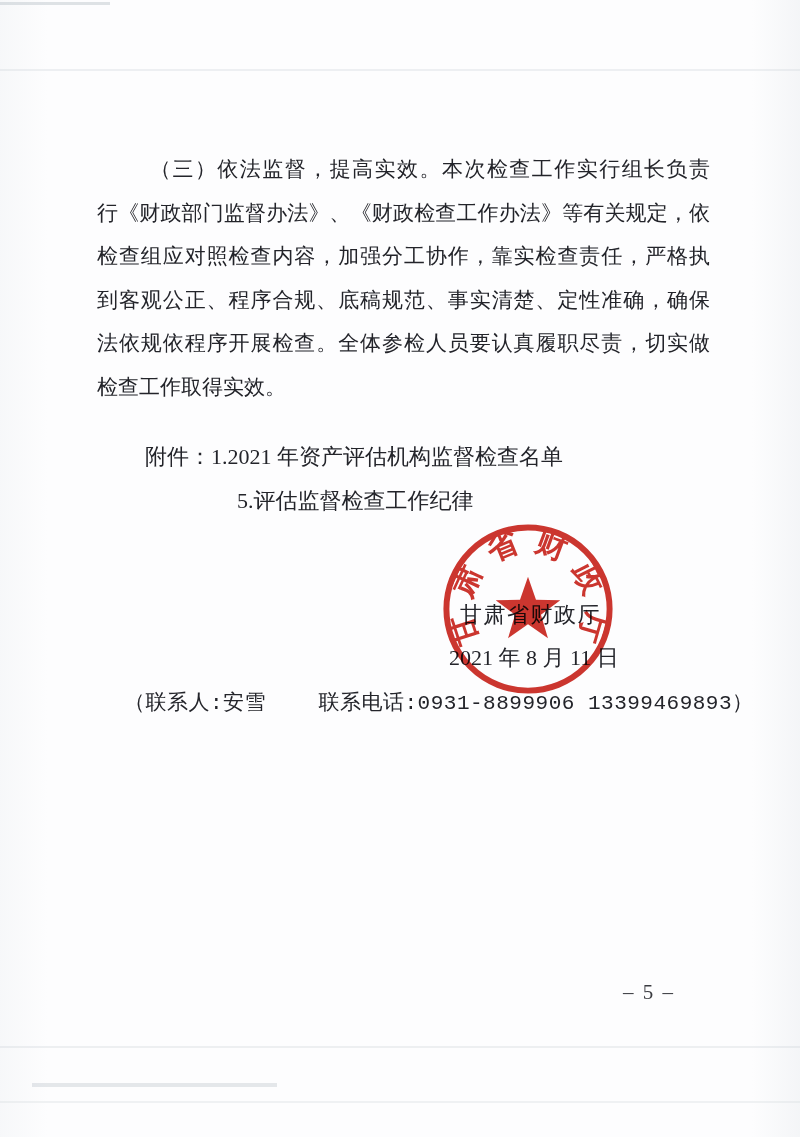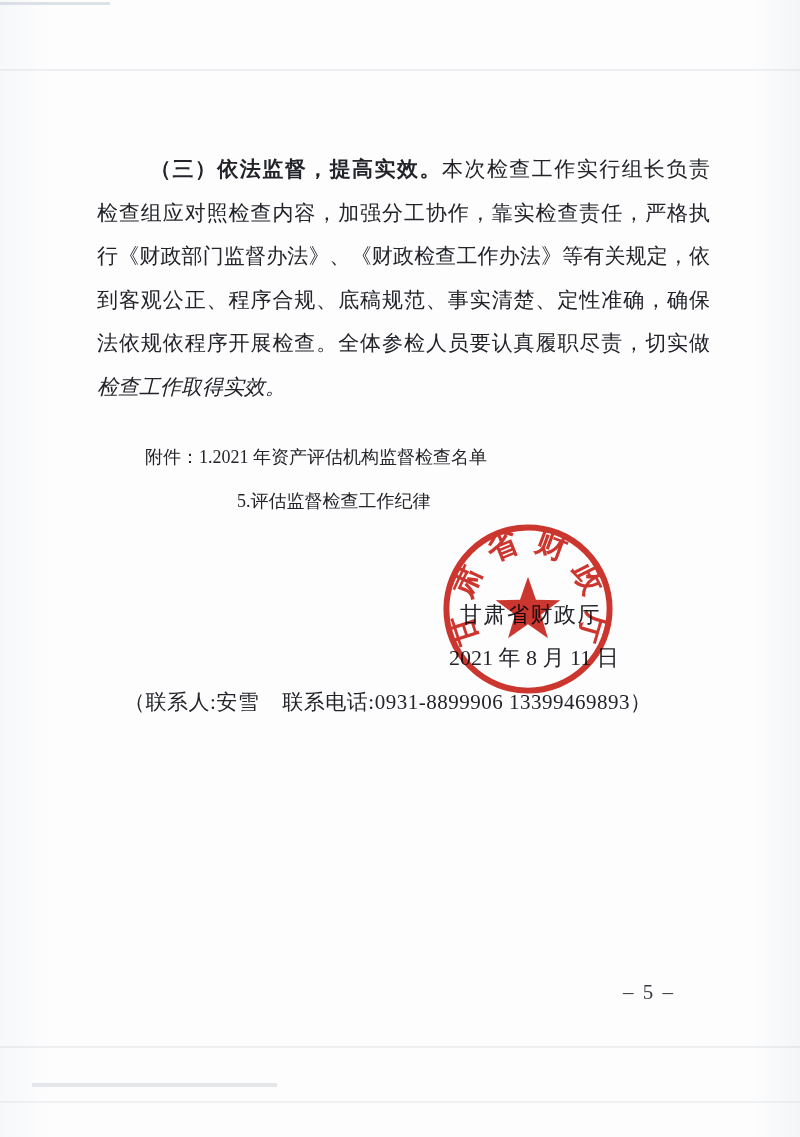--- a/index.html
+++ b/index.html
@@ -29,41 +29,41 @@
     position: absolute; left: 97px; top: 148px; width: 613px;
     font-size: 21px; line-height: 43.5px;
     letter-spacing: 0;
   }
   .pline {
     text-align: justify;
     text-align-last: justify;
     height: 43.5px; overflow: hidden;
   }
   .pline.first { padding-left: 53px; }
-  .pline.last { text-align-last: left; font-style: italic; }
-  .lead { font-weight: bold; }
+  .pline.last { text-align-last: left; }
+  .lead { font-weight: normal; }
 
   .attachments {
     position: absolute; left: 97px; top: 435px; width: 613px;
-    font-size: 18px; line-height: 44px;
+    font-size: 22px; line-height: 44px;
   }
   .att-line1 { padding-left: 48px; }
   .att-line2 { padding-left: 140px; }
 
   .issuer {
     position: absolute; left: 460px; top: 600px;
     font-size: 22px; letter-spacing: 1.5px; white-space: pre;
   }
   .issue-date {
     position: absolute; left: 449px; top: 643px;
     font-size: 22px; white-space: pre;
   }
   .contact {
     position: absolute; left: 124px; top: 688px;
-    font-size: 21px; white-space: pre; letter-spacing: .5px;
+    font-size: 21px; white-space: pre; letter-spacing: .5px; font-family: Liberation Mono, monospace;
   }
   .pagenum {
     position: absolute; left: 623px; top: 980px;
     font-size: 21px; letter-spacing: 2px; color: #3a3b40; white-space: pre;
   }
 
   .seal {
     position: absolute; left: 443px; top: 524px;
     width: 170px; height: 170px;
     mix-blend-mode: multiply; opacity: .92;
@@ -79,22 +79,22 @@
   <div class="artifact a1"></div>
   <div class="artifact a2"></div>
   <div class="artifact a3"></div>
   <div class="artifact a4"></div>
   <div class="artifact a5"></div>
 
   <div class="para">
     <div class="pline first">
       <span class="lead">（三）依法监督，提高实效。</span><span>本次检查工作实行组长负责制，</span>
     </div>
+    <div class="pline">行《财政部门监督办法》、《财政检查工作办法》等有关规定，依</div>
     <div class="pline">检查组应对照检查内容，加强分工协作，靠实检查责任，严格执</div>
-    <div class="pline">行《财政部门监督办法》、《财政检查工作办法》等有关规定，依</div>
     <div class="pline">到客观公正、程序合规、底稿规范、事实清楚、定性准确，确保</div>
     <div class="pline">法依规依程序开展检查。全体参检人员要认真履职尽责，切实做</div>
     <div class="pline last">检查工作取得实效。</div>
   </div>
 
   <div class="attachments">
     <div class="att-line1">
       <span>附件：</span><span>1.2021 年资产评估机构监督检查名单</span>
     </div>
     <div class="att-line2">5.评估监督检查工作纪律</div>

